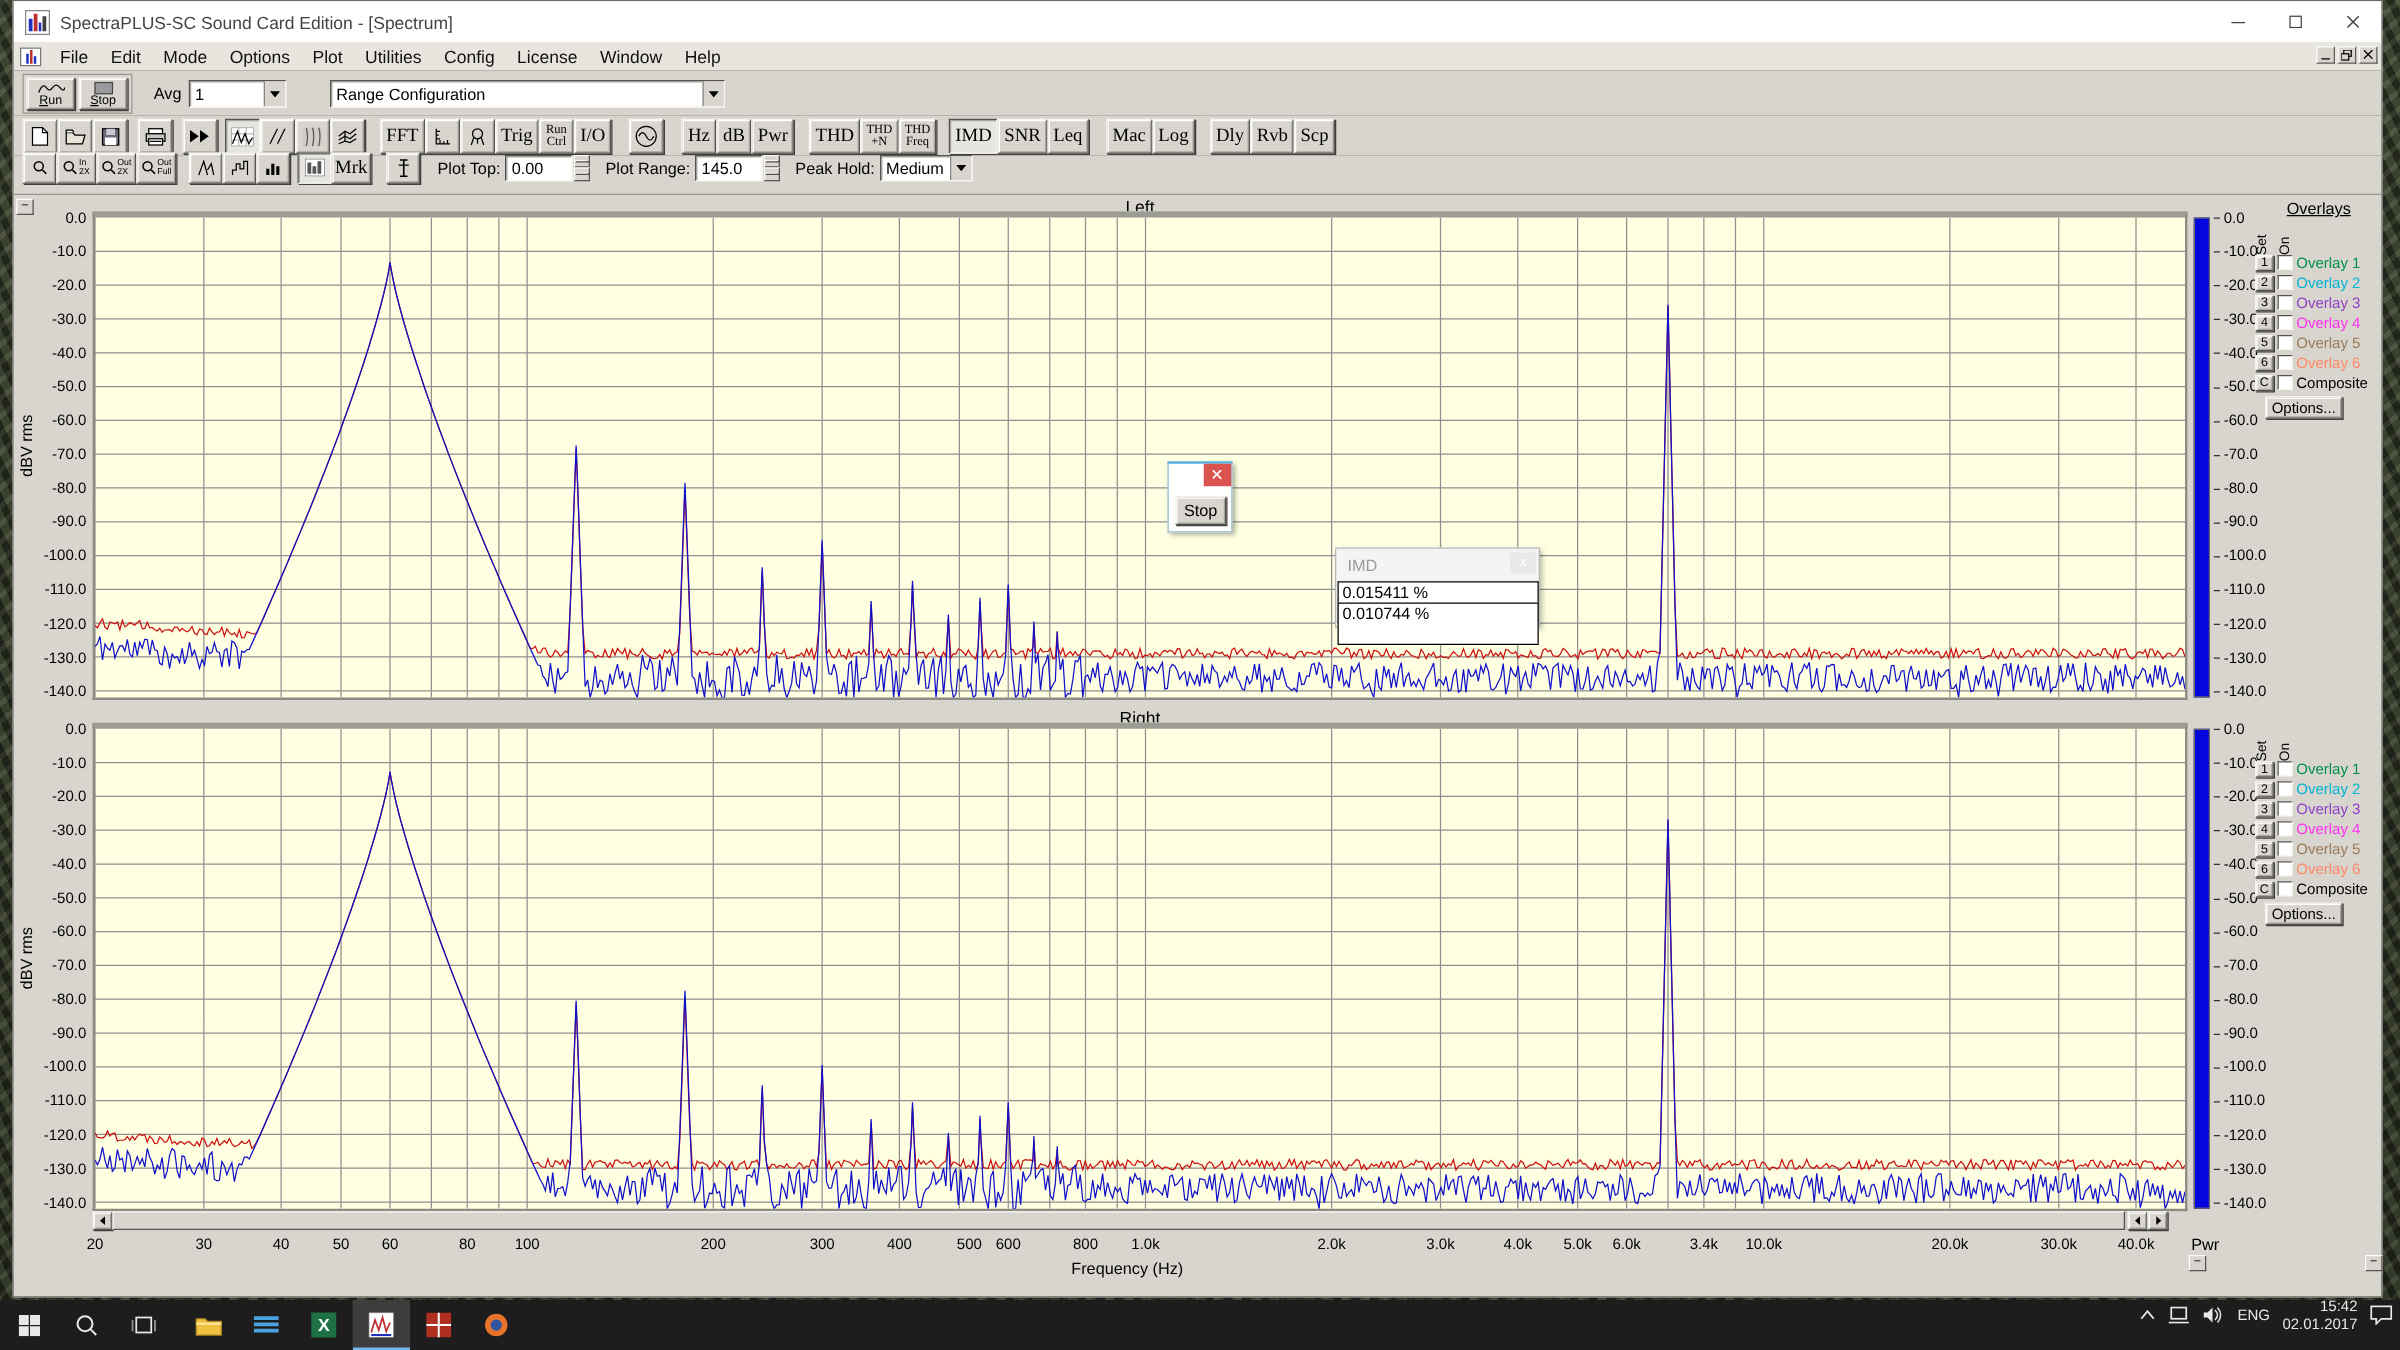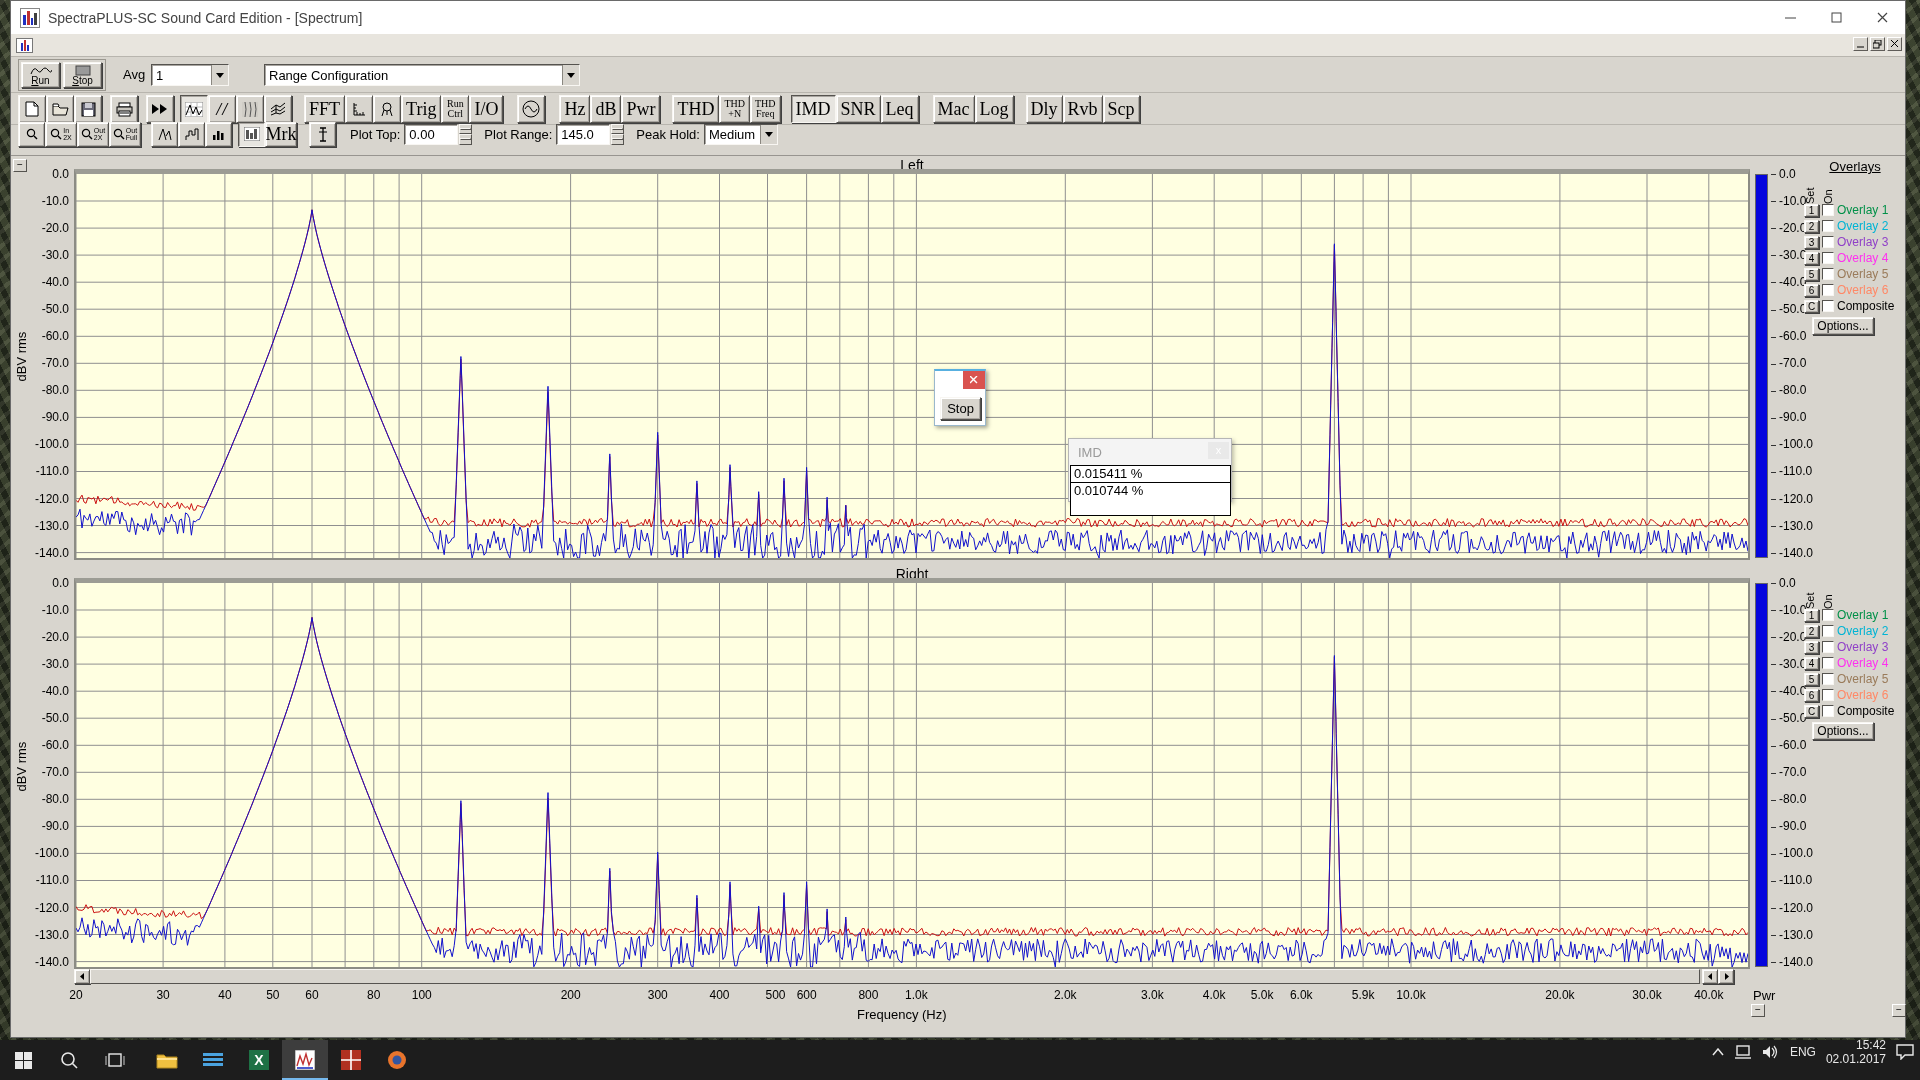--- a/index.html
+++ b/index.html
@@ -27,21 +27,21 @@
   .menuitem { padding:3px 9px; font-size:14px; color:#111; }
   #mdibtns { position:absolute; right:3px; top:36px; display:flex; gap:2px; }
   .mdibtn { width:15px; height:14px; background:#d8d5ce; border:1px solid; border-color:#fff #5f5c58 #5f5c58 #fff; display:flex; align-items:center; justify-content:center; }
   
   .tbrow { position:absolute; left:0; width:100%; background:#d8d5ce; }
   #row1 { top:56px; height:36px; border-bottom:1px solid #bob; border-bottom:1px solid #b8b5ae; }
   #row2 { top:92px; height:32px; border-bottom:1px solid #b8b5ae; }
   #row3 { top:124px; height:31px; border-bottom:1px solid #989590; }
   .btn3d { background:#d8d5ce; border:1px solid; border-color:#f8f6f2 #55534f #55534f #f8f6f2; box-shadow:inset 1px 1px 0 #fff, inset -1px -1px 0 #a8a5a0, 1px 1px 0 #404040; display:flex; align-items:center; justify-content:center; }
   .btn3d.pressed { border-color:#55534f #f8f6f2 #f8f6f2 #55534f; box-shadow:inset 1px 1px 0 #a8a5a0, 1px 1px 0 #404040; background:#e7e5e0; }
-  .tbtext { font-family:"Liberation Serif",serif; font-size:18px; line-height:11px; color:#000; text-align:center; }
+  .tbtext { font-family:"Liberation Serif",serif; font-size:15px; line-height:11px; color:#000; text-align:center; }
   .tbtext.two { font-size:10px; line-height:10px; }
   #rungroup { position:absolute; left:7px; top:2px; width:88px; height:32px; border:1px solid #9a978f; display:flex; gap:3px; padding:2px; }
   .transbtn { width:39px; height:26px; flex-direction:column; gap:0; }
   .transbtn .lab { font-size:10px; line-height:10px; }
   #avglabel { position:absolute; left:112px; top:10px; font-size:13px; }
   .combo { position:absolute; background:#fff; border:1px solid; border-color:#55534f #f8f6f2 #f8f6f2 #55534f; box-shadow:inset 1px 1px 0 #a8a5a0; display:flex; align-items:center; }
   .combo .val { flex:1; font-size:13px; padding-left:4px; white-space:nowrap; overflow:hidden; }
   .combo .arrowbtn { width:17px; height:100%; background:#d8d5ce; border-left:1px solid #8a8780; display:flex; align-items:center; justify-content:center; }
   .tri-dn { width:0; height:0; border-left:4px solid transparent; border-right:4px solid transparent; border-top:5px solid #000; }
   #tb2strip, #tb3strip { position:absolute; left:7px; top:1px; display:flex; align-items:center; height:30px; }
@@ -142,20 +142,32 @@
           </div>
       </div>
     </div>
 
     <div id="menubar">
       <div class="mdiicon">
         <i style="height:8px;background:#2030c0"></i>
           <i style="height:11px;background:#c03030"></i>
           <i style="height:6px;background:#2030c0"></i>
       </div>
+      <div id="menuitems" style="display:flex">
+          <span class="menuitem">File</span>
+          <span class="menuitem">Edit</span>
+          <span class="menuitem">Mode</span>
+          <span class="menuitem">Options</span>
+          <span class="menuitem">Plot</span>
+          <span class="menuitem">Utilities</span>
+          <span class="menuitem">Config</span>
+          <span class="menuitem">License</span>
+          <span class="menuitem">Window</span>
+          <span class="menuitem">Help</span>
+        </div>
     </div>
     <div id="mdibtns">
       <div class="mdibtn">
           <svg width="8" height="8">
             <line x1="0" y1="7" x2="7" y2="7" stroke="#000"></line>
           </svg>
         </div>
       <div class="mdibtn">
           <svg width="9" height="9">
             <rect x="2" y="0" width="6" height="5" fill="none" stroke="#000"></rect>
@@ -678,21 +690,21 @@
           <div class="xlab" style="left: 708.546px; top: 832px;">400</div>
           <div class="xlab" style="left: 756.482px; top: 832px; padding-left: 16px;">500</div>
           <div class="xlab" style="left: 795.649px; top: 832px;">600</div>
           <div class="xlab" style="left: 857.449px; top: 832px;">800</div>
           <div class="xlab" style="left: 905.385px; top: 832px;">1.0k</div>
           <div class="xlab" style="left: 1054.29px; top: 832px;">2.0k</div>
           <div class="xlab" style="left: 1141.39px; top: 832px;">3.0k</div>
           <div class="xlab" style="left: 1203.19px; top: 832px;">4.0k</div>
           <div class="xlab" style="left: 1251.13px; top: 832px;">5.0k</div>
           <div class="xlab" style="left: 1290.29px; top: 832px;">6.0k</div>
-          <div class="xlab" style="left: 1352.09px; top: 832px;">5.9k</div>
+          <div class="xlab" style="left: 1352.09px; top: 832px;">3.4k</div>
           <div class="xlab" style="left: 1400.03px; top: 832px;">10.0k</div>
           <div class="xlab" style="left: 1548.93px; top: 832px;">20.0k</div>
           <div class="xlab" style="left: 1636.03px; top: 832px;">30.0k</div>
           <div class="xlab" style="left: 1697.83px; top: 832px;">40.0k</div>
         </div>
       <div id="xaxis-title" style="left:846px;top:851px">Frequency (Hz)</div>
       <div style="position:absolute;left:1742px;top:832px;font-size:13px">Pwr</div>
       <div class="splitbox" style="left:1740px;top:848px">−</div>
       <div class="splitbox" style="left:1881px;top:848px">−</div>
 

